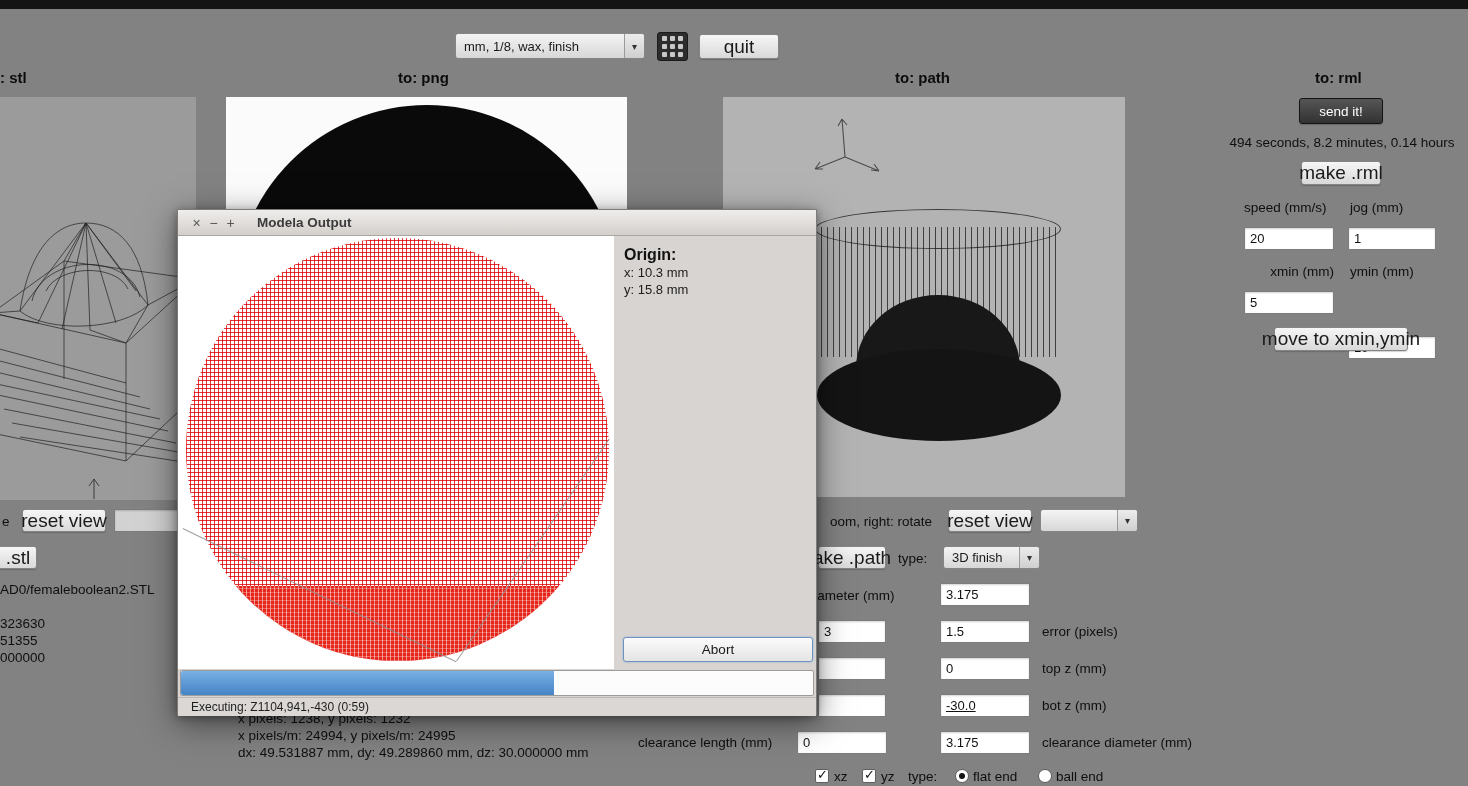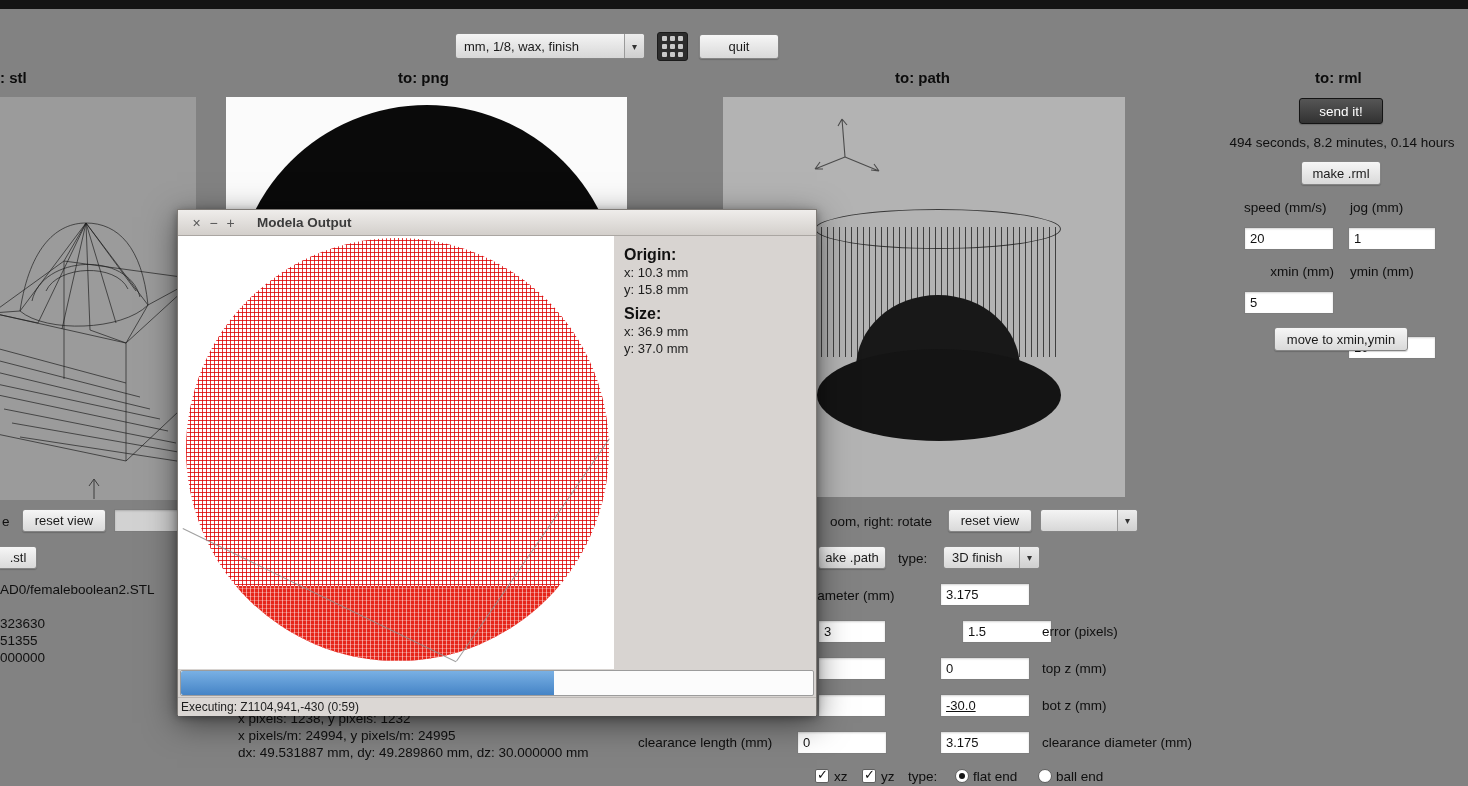--- a/index.html
+++ b/index.html
@@ -1,20 +1,20 @@
 <!DOCTYPE html>
 <html><head>
 <meta charset="utf-8">
 <style>
 *{margin:0;padding:0;box-sizing:border-box}
 html,body{width:1468px;height:786px}
 body{font-family:"Liberation Sans","DejaVu Sans",sans-serif;background:#828282;position:relative;overflow:hidden;color:#141414}
 .lbl{position:absolute;font-size:13.5px;color:#0f0f0f;white-space:nowrap}
 .hdr{position:absolute;font-size:15px;font-weight:bold;color:#0c0c0c;white-space:nowrap}
-.btn{position:absolute;display:flex;align-items:center;justify-content:center;background:linear-gradient(#f6f6f6,#d9d9d9);border:1px solid #858585;border-radius:3px;font-size:13px;color:#1a1a1a;cursor:pointer;white-space:nowrap;box-shadow:0 1px 1px rgba(0,0,0,.18)}
+.btn{position:absolute;display:flex;align-items:center;justify-content:center;background:linear-gradient(#f6f6f6,#d9d9d9);border:1px solid #858585;border-radius:3px;font-size:19px;color:#1a1a1a;cursor:pointer;white-space:nowrap;box-shadow:0 1px 1px rgba(0,0,0,.18)}
 .field{position:absolute;background:#fff;border:1px solid #7d7d7d;font-size:13px;color:#111;padding:0 5px;box-shadow:inset 0 1px 2px rgba(0,0,0,.18);font-family:inherit}
 .grayfield{background:#d2d2d2}
 .dropdown{position:absolute;display:flex;align-items:stretch;background:linear-gradient(#f4f4f4,#d7d7d7);border:1px solid #858585;border-radius:3px;font-size:13px;color:#1a1a1a;cursor:pointer}
 .dd-label{flex:1;display:flex;align-items:center;padding:0 8px;white-space:nowrap}
 .dd-arrow{width:20px;border-left:1px solid #9a9a9a;display:flex;align-items:center;justify-content:center;background:linear-gradient(#ececec,#cfcfcf);border-radius:0 3px 3px 0;color:#333;font-size:10px}
 .dd-arrow::after{content:"▾"}
 .checkbox{position:absolute;width:14px;height:14px;background:#fff;border:1px solid #5f5f5f;border-radius:2px}
 .checkbox.checked::after{content:"✓";position:absolute;left:1px;top:-3px;font-size:13px;font-weight:bold;color:#101010}
 .radio{position:absolute;width:14px;height:14px;background:#fff;border:1px solid #5f5f5f;border-radius:50%}
 .radio.selected::after{content:"";position:absolute;left:3px;top:3px;width:6px;height:6px;border-radius:50%;background:#151515}
@@ -37,21 +37,21 @@
 .toolcircle{position:absolute;left:8px;top:2px;width:423px;height:423px;border-radius:50%;overflow:hidden;background-color:#fff;background-image:repeating-linear-gradient(0deg,rgba(221,0,0,.8) 0 1px,transparent 1px 4px),repeating-linear-gradient(90deg,rgba(221,0,0,.8) 0 1px,transparent 1px 4px)}
 .fillband{position:absolute;left:0;right:0;top:348px;bottom:0;background-color:#e6261b;background-image:repeating-linear-gradient(90deg,rgba(255,255,255,.5) 0 1px,transparent 1px 4px),repeating-linear-gradient(0deg,rgba(255,255,255,.3) 0 1px,transparent 1px 4px)}
 .travline{position:absolute;height:1px;background:#8f8f8f;transform-origin:0 0;opacity:.85}
 .infocol{position:absolute;left:436px;top:26px;width:204px;height:433px;padding:10px 0 0 10px;font-size:13px;color:#1c1c1c}
 .sec{margin-bottom:7px}
 .sec-h{font-weight:bold;font-size:16px;line-height:18px;color:#111}
 .line{line-height:17px;white-space:nowrap}
 .abort{left:445px;top:427px;width:190px;height:25px;background:linear-gradient(#fbfbfb,#e4e4e4);border:1px solid #6e93c0;box-shadow:0 0 2px rgba(74,144,217,.6);font-size:13.5px}
 .progress{position:absolute;left:2px;top:460px;width:634px;height:26px;background:#fcfcfc;border:1px solid #9c9c9c;border-radius:2px;overflow:hidden}
 .progress-fill{height:100%;background:linear-gradient(#79b0e4,#4584c6);border-radius:2px 0 0 2px}
-.statusbar{position:absolute;left:0;top:487px;width:638px;height:19px;background:#dbd7d4;border-top:1px solid #bcb8b5;font-size:12px;color:#1e1e1e;display:flex;align-items:center;padding-left:3px;white-space:nowrap}
+.statusbar{position:absolute;left:0;top:487px;width:638px;height:19px;background:#dbd7d4;border-top:1px solid #bcb8b5;font-size:12px;color:#1e1e1e;display:flex;align-items:center;padding-left:13px;white-space:nowrap}
 .send-btn{left:1299px;top:98px;width:84px;height:26px;background:linear-gradient(#565656,#323232);border:1px solid #141414;color:#fff;font-weight:normal;font-size:13.5px}
 </style>
 </head>
 <body>
 
 <div class="topstrip"></div>
 
 <div class="dropdown" style="left:455px;top:33px;width:190px;height:26px">
   <span class="dd-label">mm, 1/8, wax, finish</span>
   <span class="dd-arrow"></span>
@@ -128,21 +128,21 @@
 </div>
 <div class="btn" style="left:818px;top:546px;width:68px;height:23px">ake .path</div>
 <span class="lbl" style="left:898px;top:551px">type:</span>
 <div class="dropdown" style="left:943px;top:546px;width:97px;height:23px">
   <span class="dd-label">3D finish</span>
   <span class="dd-arrow"></span>
 </div>
 <span class="lbl" style="left:800px;top:588px">l diameter (mm)</span>
 <input class="field" style="left: 940px; top: 583px; width: 90px; height: 23px;" value="3.175">
 <input class="field" style="left: 818px; top: 620px; width: 68px; height: 23px;" value="3">
-<input class="field" style="left: 940px; top: 620px; width: 90px; height: 23px; margin-left: 22px;" value="1.5">
+<input class="field" style="left: 940px; top: 620px; width: 90px; height: 23px;" value="1.5">
 <span class="lbl" style="left:1042px;top:624px">error (pixels)</span>
 <input class="field" style="left: 818px; top: 657px; width: 68px; height: 23px;">
 <input class="field" style="left: 940px; top: 657px; width: 90px; height: 23px;" value="0">
 <span class="lbl" style="left:1042px;top:661px">top z (mm)</span>
 <input class="field" style="left: 818px; top: 694px; width: 68px; height: 23px;">
 <input class="field" style="left: 940px; top: 694px; width: 90px; height: 23px; text-decoration: underline;" value="-30.0">
 <span class="lbl" style="left:1042px;top:698px">bot z (mm)</span>
 <span class="lbl" style="left:638px;top:735px">clearance length (mm)</span>
 <input class="field" style="left: 797px; top: 731px; width: 90px; height: 23px;" value="0">
 <input class="field" style="left: 940px; top: 731px; width: 90px; height: 23px;" value="3.175">
@@ -188,23 +188,19 @@
     </div>
     <div class="travline" style="left:5px;top:292px;width:304px;transform:rotate(26deg)"></div>
     <div class="travline" style="left:278px;top:425px;width:270px;transform:rotate(-55.5deg)"></div>
   </div>
   <div class="infocol">
     <div class="sec">
       <div class="sec-h">Origin:</div>
       <div class="line">x: 10.3 mm</div>
       <div class="line">y: 15.8 mm</div>
     </div>
-    <div class="sec">
-      <div class="sec-h">Size:</div>
-      <div class="line">x: 36.9 mm</div>
-      <div class="line">y: 37.0 mm</div>
-    </div>
-  </div>
+  </div>
+  <div class="btn abort">Abort</div>
   <div class="progress">
     <div class="progress-fill" style="width: 59%;"></div>
   </div>
   <div class="statusbar">Executing: Z1104,941,-430 (0:59)</div>
 </div>
 
 </body></html>

